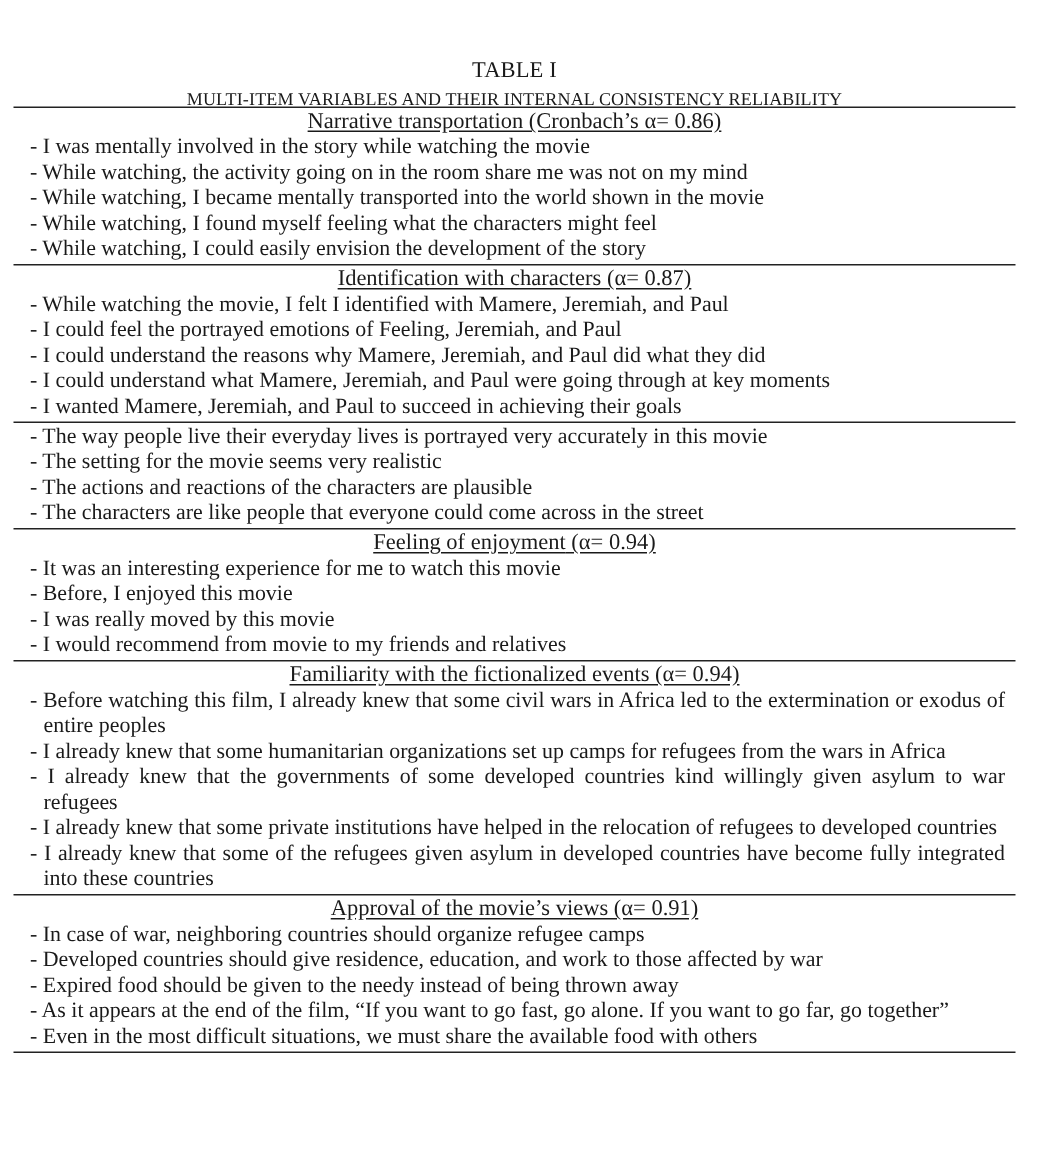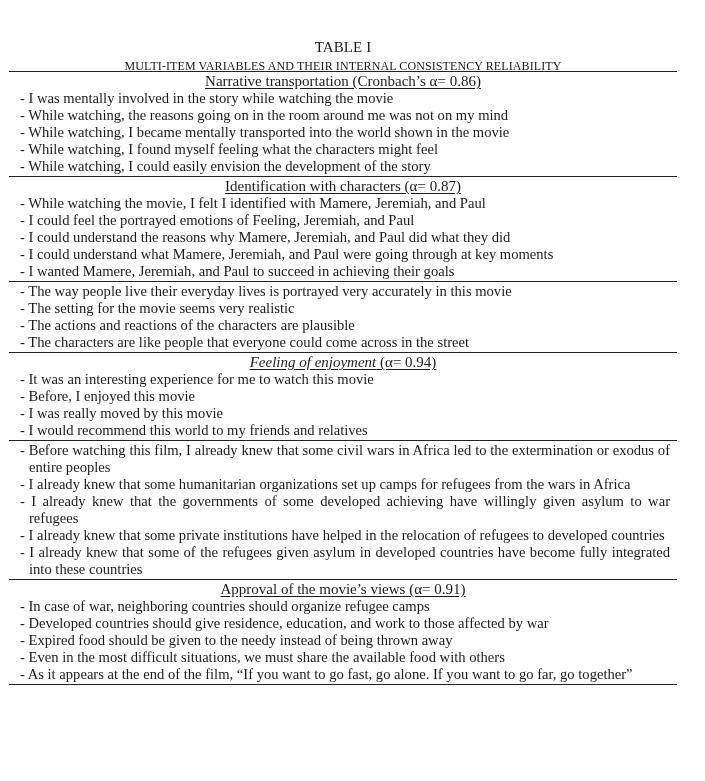--- a/index.html
+++ b/index.html
@@ -19,42 +19,42 @@
   .caption .t2 { display: block; font-size: 12px; }
   .table {
     position: absolute; left: 9px; top: 71px; width: 668px;
     border-top: 1.5px solid #222;
   }
   .section { border-bottom: 1.5px solid #222; padding: 1px 0 1px 0; }
   .sec-head {
     text-align: center; font-size: 15px; line-height: 17px; height: 17px;
   }
   .sec-head span.u { text-decoration: underline; text-underline-offset: 2px; }
-  .sec-head .it { font-style: italic; }
+  .sec-head .it { }
   .item {
     font-size: 14.6px; line-height: 17px;
     padding-left: 20px; text-indent: -9px; margin-left: 0;
     text-align: justify; padding-right: 7px;
   }
 </style>
 </head>
 <body>
 
 <div class="page">
   <div class="caption">
     <span class="t1">TABLE I</span>
     <span class="t2">MULTI-ITEM VARIABLES AND THEIR INTERNAL CONSISTENCY RELIABILITY</span>
   </div>
 
   <div class="table">
 
     <div class="section">
       <div class="sec-head"><span class="u"><span>Narrative transportation (Cronbach’s α= 0.86)</span></span></div>
       <div class="item">- I was mentally involved in the story while watching the movie</div>
-      <div class="item">- While watching, the reasons going on in the room around me was not on my mind</div>
+      <div class="item">- While watching, the activity going on in the room share me was not on my mind</div>
       <div class="item">- While watching, I became mentally transported into the world shown in the movie</div>
       <div class="item">- While watching, I found myself feeling what the characters might feel</div>
       <div class="item">- While watching, I could easily envision the development of the story</div>
     </div>
 
     <div class="section">
       <div class="sec-head"><span class="u"><span>Identification with characters (α= 0.87)</span></span></div>
       <div class="item">- While watching the movie, I felt I identified with Mamere, Jeremiah, and Paul</div>
       <div class="item">- I could feel the portrayed emotions of Feeling, Jeremiah, and Paul</div>
       <div class="item">- I could understand the reasons why Mamere, Jeremiah, and Paul did what they did</div>
@@ -67,33 +67,34 @@
       <div class="item">- The setting for the movie seems very realistic</div>
       <div class="item">- The actions and reactions of the characters are plausible</div>
       <div class="item">- The characters are like people that everyone could come across in the street</div>
     </div>
 
     <div class="section">
       <div class="sec-head"><span class="u"><span class="it">Feeling of enjoyment</span><span> (α= 0.94)</span></span></div>
       <div class="item">- It was an interesting experience for me to watch this movie</div>
       <div class="item">- Before, I enjoyed this movie</div>
       <div class="item">- I was really moved by this movie</div>
-      <div class="item">- I would recommend this world to my friends and relatives</div>
+      <div class="item">- I would recommend from movie to my friends and relatives</div>
     </div>
 
     <div class="section">
+      <div class="sec-head"><span class="u"><span>Familiarity with the fictionalized events (α= 0.94)</span></span></div>
       <div class="item">- Before watching this film, I already knew that some civil wars in Africa led to the extermination or exodus of entire peoples</div>
       <div class="item">- I already knew that some humanitarian organizations set up camps for refugees from the wars in Africa</div>
-      <div class="item">- I already knew that the governments of some developed achieving have willingly given asylum to war refugees</div>
+      <div class="item">- I already knew that the governments of some developed countries kind willingly given asylum to war refugees</div>
       <div class="item">- I already knew that some private institutions have helped in the relocation of refugees to developed countries</div>
       <div class="item">- I already knew that some of the refugees given asylum in developed countries have become fully integrated into these countries</div>
     </div>
 
     <div class="section">
       <div class="sec-head"><span class="u"><span>Approval of the movie’s views (α= 0.91)</span></span></div>
       <div class="item">- In case of war, neighboring countries should organize refugee camps</div>
       <div class="item">- Developed countries should give residence, education, and work to those affected by war</div>
       <div class="item">- Expired food should be given to the needy instead of being thrown away</div>
+      <div class="item">- As it appears at the end of the film, “If you want to go fast, go alone. If you want to go far, go together”</div>
       <div class="item">- Even in the most difficult situations, we must share the available food with others</div>
-      <div class="item">- As it appears at the end of the film, “If you want to go fast, go alone. If you want to go far, go together”</div>
     </div>
   </div>
 </div>
 
 </body></html>

